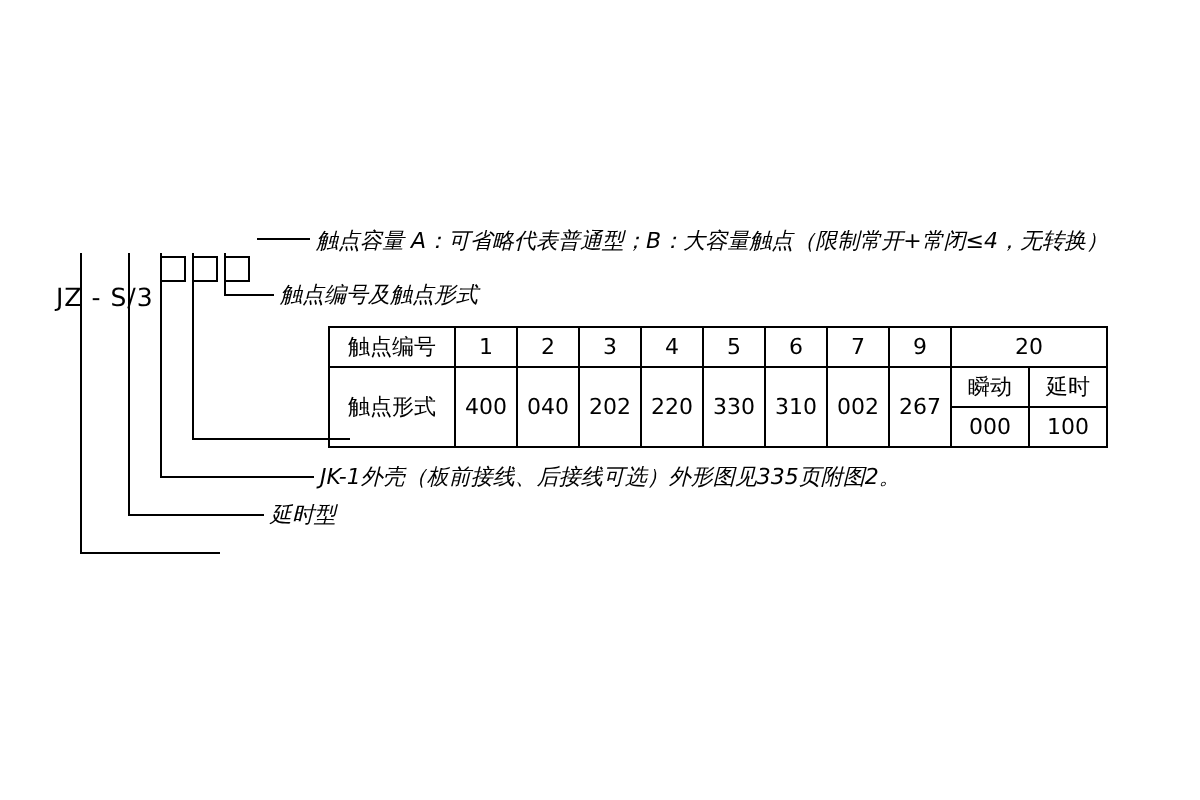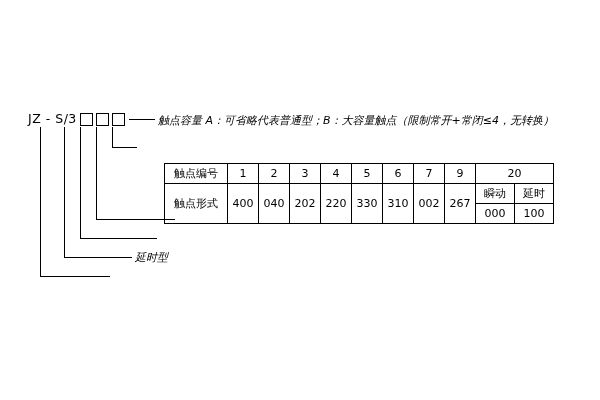--- a/index.html
+++ b/index.html
@@ -29,20 +29,21 @@
     top: 112px;
     display: flex;
     align-items: center;
     font-size: 12.5px;
     letter-spacing: 0.5px;
     white-space: nowrap;
   }
   .model-text {
     font-size: 12.5px;
     line-height: 14px;
+    margin-top: 30px;
   }
   .box-slot {
     width: 13px;
     height: 13px;
     border: 1px solid #000;
     margin-left: 3px;
     box-sizing: border-box;
   }
 
   
@@ -113,20 +114,22 @@
 
       <path d="M80.5,126.5 L80.5,238.5 L157,238.5"></path>
 
       <path d="M64.5,126.5 L64.5,257.5 L132,257.5"></path>
 
       <path d="M40.5,126.5 L40.5,276.5 L110,276.5"></path>
     </g>
   </svg>
 
   <div class="note note-1">触点容量 A：可省略代表普通型；B：大容量触点（限制常开+常闭≤4，无转换）</div>
+  <div class="note note-2">触点编号及触点形式</div>
+  <div class="note note-4">JK-1外壳（板前接线、后接线可选）外形图见335页附图2。</div>
   <div class="note note-5">延时型</div>
 
   <table id="contact-table">
     <tbody>
         <tr>
       <td class="th-label">触点编号</td>
       <td class="col-num">1</td>
       <td class="col-num">2</td>
       <td class="col-num">3</td>
       <td class="col-num">4</td>

